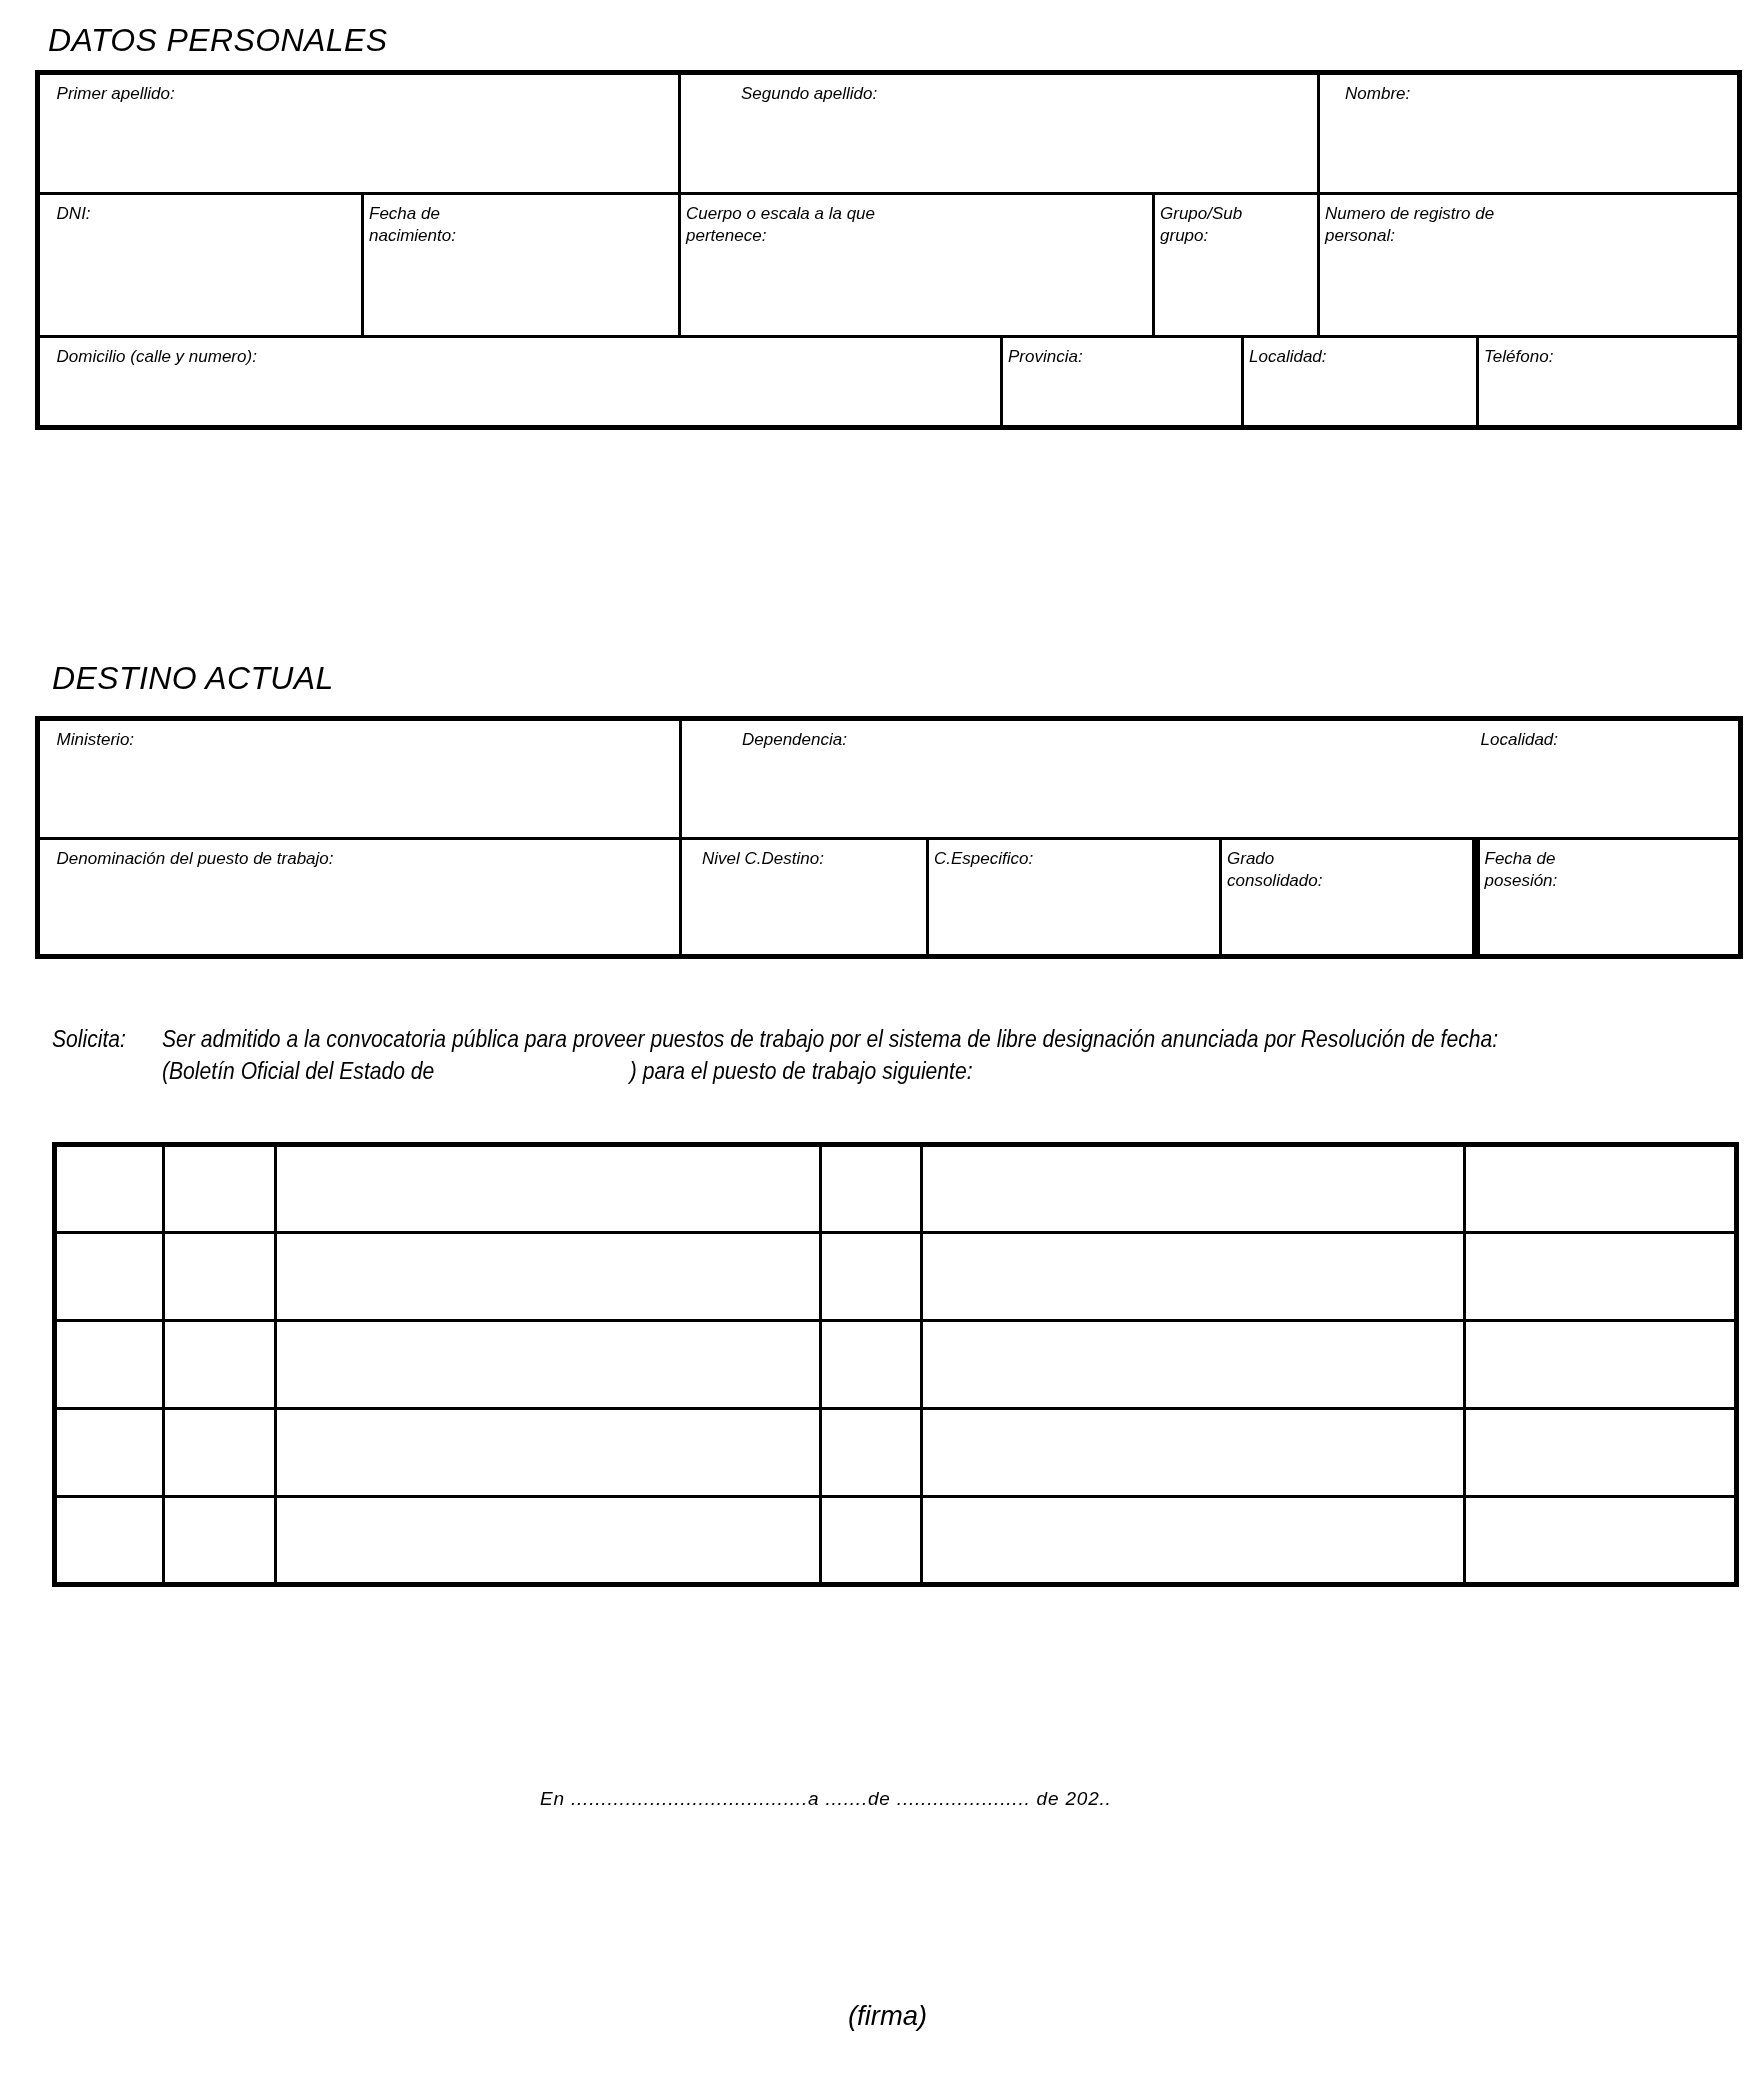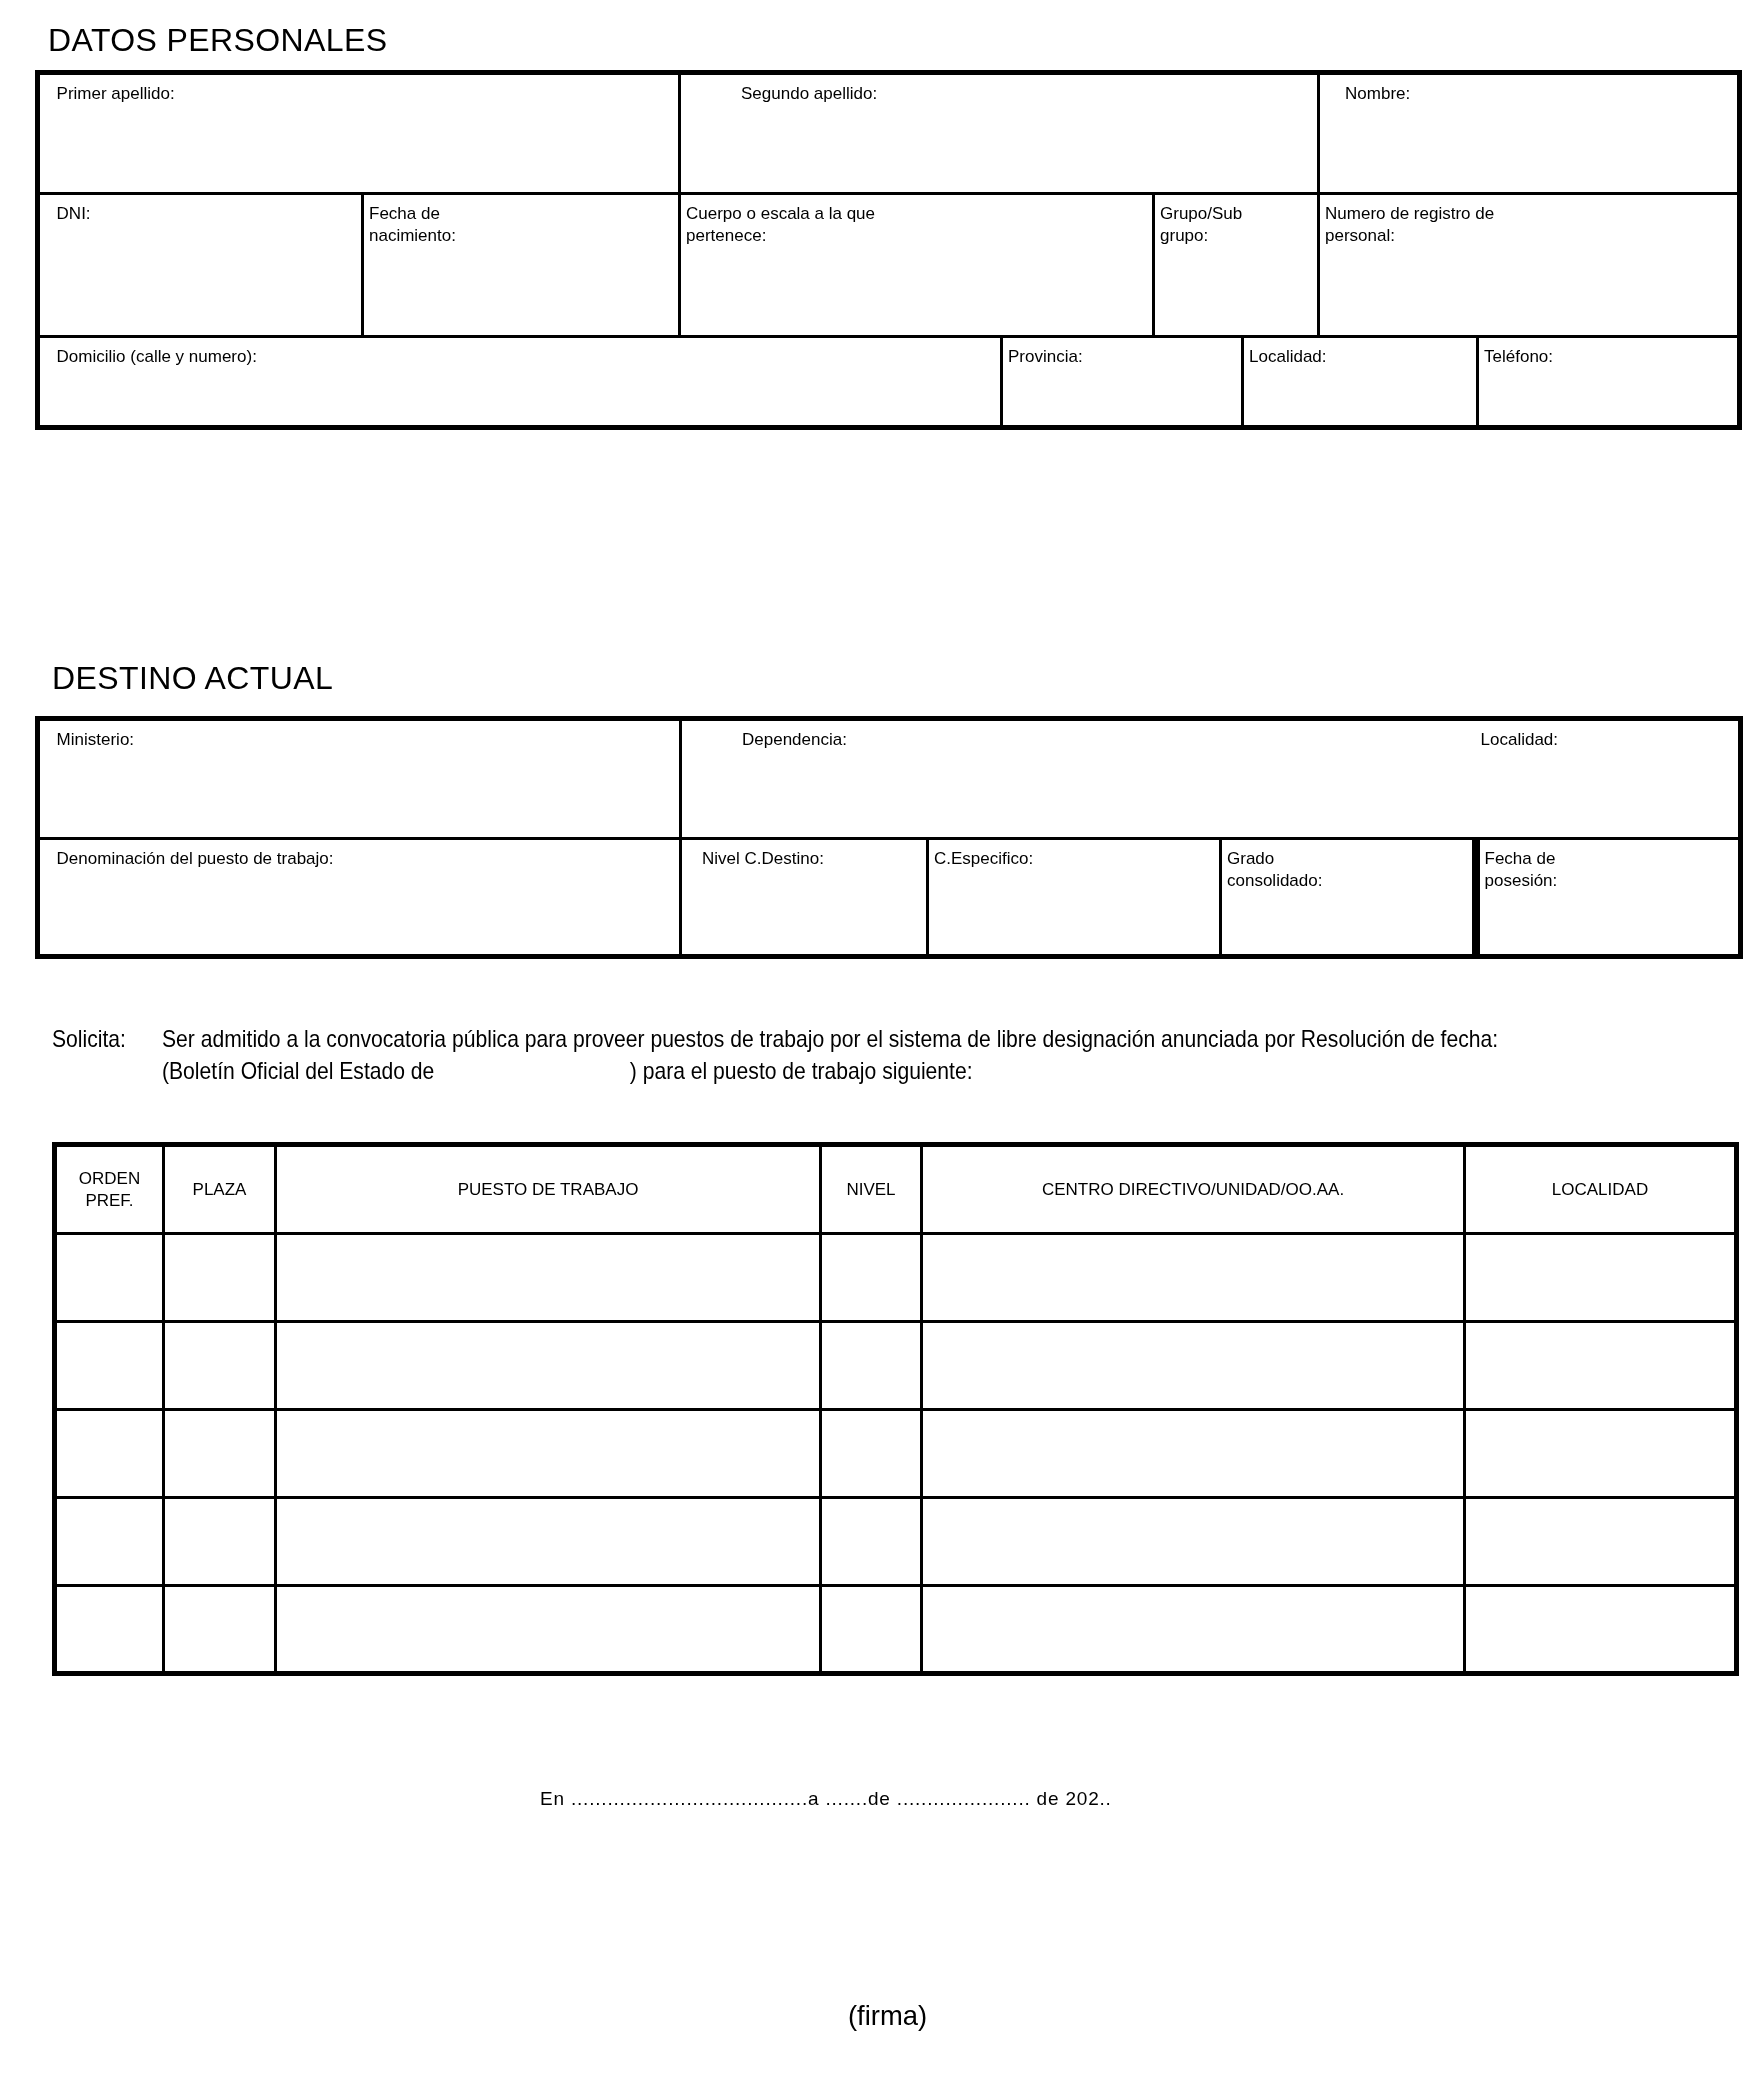--- a/index.html
+++ b/index.html
@@ -2,20 +2,21 @@
 <html style="font-size:13.3px"><head>
 <meta charset="utf-8">
 <style>
   * { margin:0; padding:0; box-sizing:border-box; }
   html,body { background:#ffffff; }
   .page {
     position:relative; width:1759px; height:2078px;
     background:#ffffff; color:#000;
     font-family:"Liberation Sans", sans-serif;
     overflow:hidden;
+    font-style:italic;
   }
   .section-title { position:absolute; font-size:32px; letter-spacing:0.4px; white-space:nowrap; }
   .t1 { left:48px; top:21.6px; }
   .t2 { left:52px; top:660px; }
 
   table.tbl {
     position:absolute; border-collapse:collapse; table-layout:fixed;
     border:5px solid #000;
   }
   .tbl td, .tbl th {
@@ -135,28 +136,20 @@
   <table class="tbl" id="tabla-puestos" style="left:52px; top:1142px; width:1683px;">
     <colgroup>
       <col style="width:109px">
         <col style="width:112px">
         <col style="width:545px">
       <col style="width:101px">
         <col style="width:543px">
         <col style="width:272px">
     </colgroup>
     <tbody>
-        <tr style="height:89px">
-      <th>ORDEN PREF.</th>
-      <th>PLAZA</th>
-      <th>PUESTO DE TRABAJO</th>
-      <th>NIVEL</th>
-      <th>CENTRO DIRECTIVO/UNIDAD/OO.AA.</th>
-      <th>LOCALIDAD</th>
-    </tr>
     <tr style="height:88px">
       <td></td>
           <td></td>
           <td></td>
           <td></td>
           <td></td>
           <td></td>
     </tr>
     <tr style="height:88px">
       <td></td>

